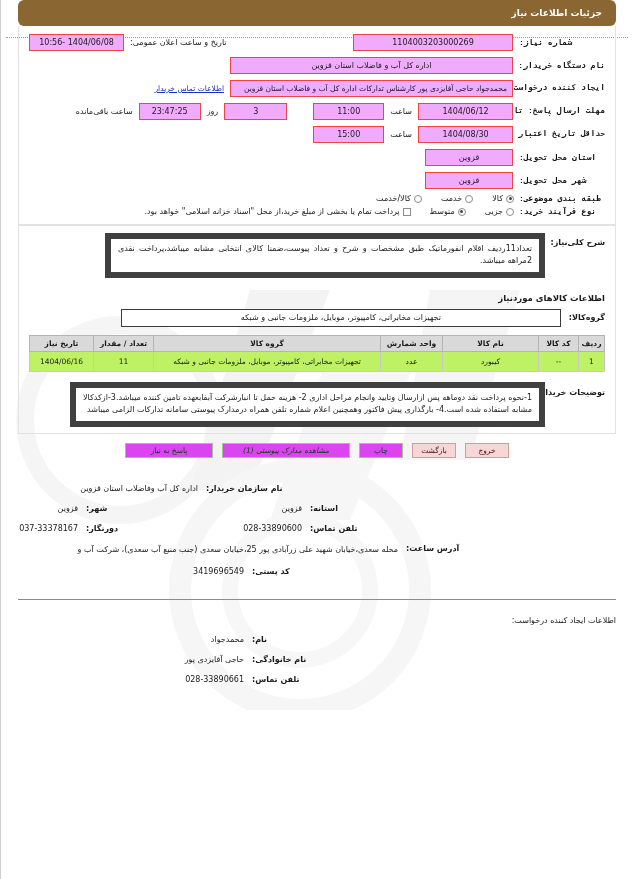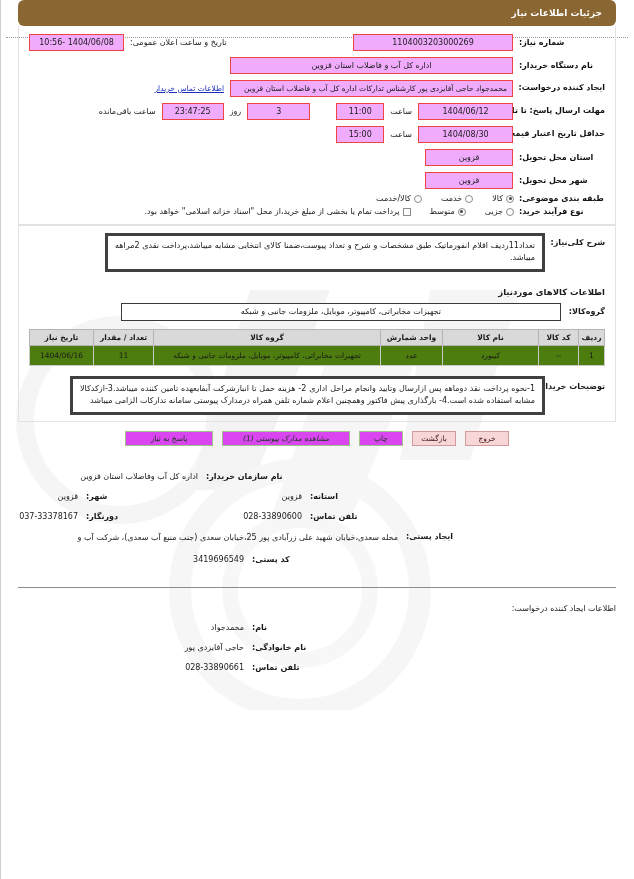--- a/index.html
+++ b/index.html
@@ -80,39 +80,39 @@
     padding: 3px 10px;
     gap: 6px;
   }
   .lbl {
     font-weight: bold;
     font-size: 8px;
     text-align: left;
     white-space: nowrap;
     color: #111;
   }
-  .lbl.w90  { width: 86px; }
+  .lbl.w90  { width: 86px; font-family: Liberation Mono, monospace; }
 
   .fld {
     border: 1px solid #ef4444;
     background: #f0abfc;
     height: 17px;
     line-height: 15px;
     font-size: 8px;
     padding: 0 5px;
     text-align: left;
     white-space: nowrap;
     overflow: hidden;
     display: flex;
     align-items: center;
     justify-content: center;
   }
   .fld.wide   { width: 160px; }
   .fld.date   { width: 95px; }
-  .fld.time   { width: 48px; }
+  .fld.time   { width: 71px; }
   .fld.num    { width: 63px; }
   .fld.clock  { width: 62px; }
   .fld.prov   { width: 88px; }
 
   .inline-lbl { font-size: 8px; white-space: nowrap; }
 
   .link {
     color: #1b2fbf;
     text-decoration: underline;
     font-size: 7.5px;
@@ -171,21 +171,21 @@
   }
   .desc-lbl {
     font-weight: bold;
     font-size: 8px;
     width: 52px;
     text-align: left;
     padding-top: 5px;
     white-space: nowrap;
   }
   .desc-box {
-    border: 3px solid #404040;
+    border: 6px solid #404040;
     background: #fff;
     flex: 1;
     min-height: 30px;
     padding: 4px 7px;
     font-size: 8px;
     line-height: 1.55;
     text-align: justify;
     max-width: 440px;
   }
 
@@ -233,21 +233,21 @@
     font-weight: bold;
     padding: 3px 2px;
     text-align: center;
     color: #1a1a1a;
   }
   table.goods td {
     border: 1px solid #c9c9c9;
     padding: 5px 3px;
     text-align: center;
     vertical-align: middle;
-    background: #4d7c0f;
+    background: #bef264;
   }
 
   
   .btn-row {
     display: flex;
     justify-content: center;
     gap: 9px;
     padding: 9px 0 12px 0;
     position: relative;
     z-index: 3;
@@ -504,21 +504,21 @@
     <div class="crow">
       <span style="flex:1"></span>
       <span class="ckey">تلفن تماس:</span>
       <span class="cval2">028-33890600</span>
       <span style="width:56px"></span>
       <span class="ckey2">دورنگار:</span>
       <span class="cval2" style="width:60px">037-33378167</span>
     </div>
 
     <div class="crow">
-      <span class="ckey" style="order:2">ایجاد پستی:</span>
+      <span class="ckey" style="order:2">آدرس ساعت:</span>
       <span class="cval long" style="order:3">محله سعدی،خیابان شهید علی زرآبادی پور 25،خیابان سعدی (جنب منبع آب سعدی)، شرکت آب و</span>
       <span style="flex:1;order:1"></span>
     </div>
 
     <div class="crow">
       <span style="flex:1"></span>
       <span class="ckey">کد پستی:</span>
       <span class="cval2">3419696549</span>
       <span style="width:116px"></span>
     </div>

